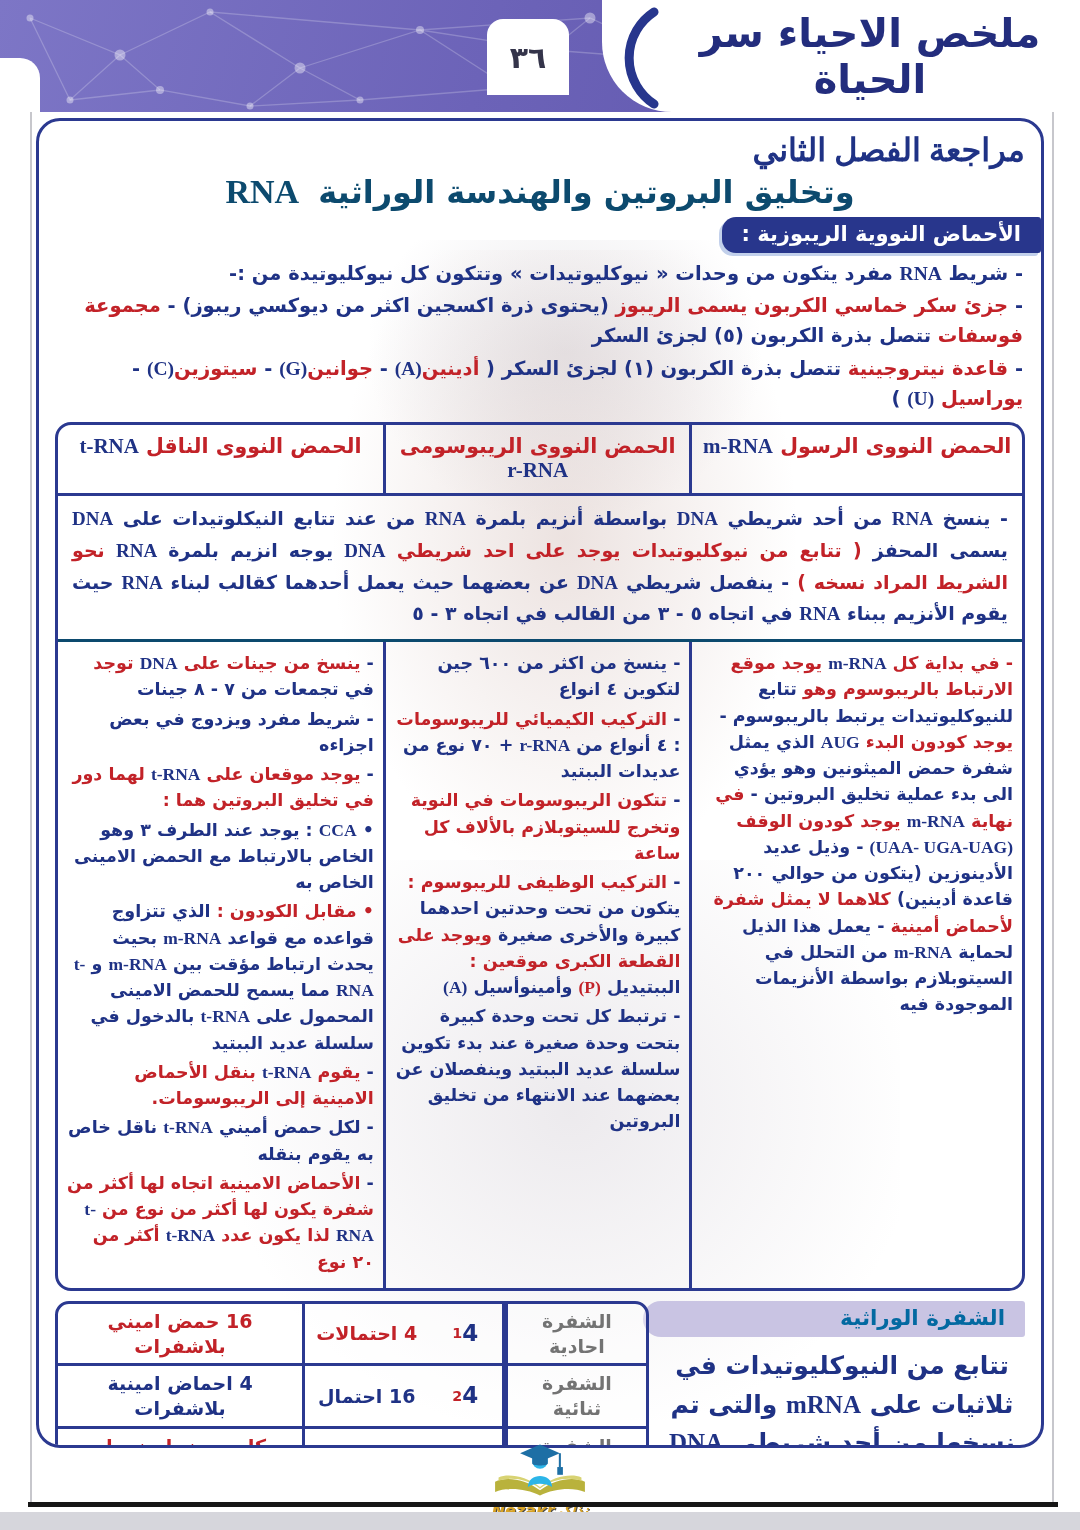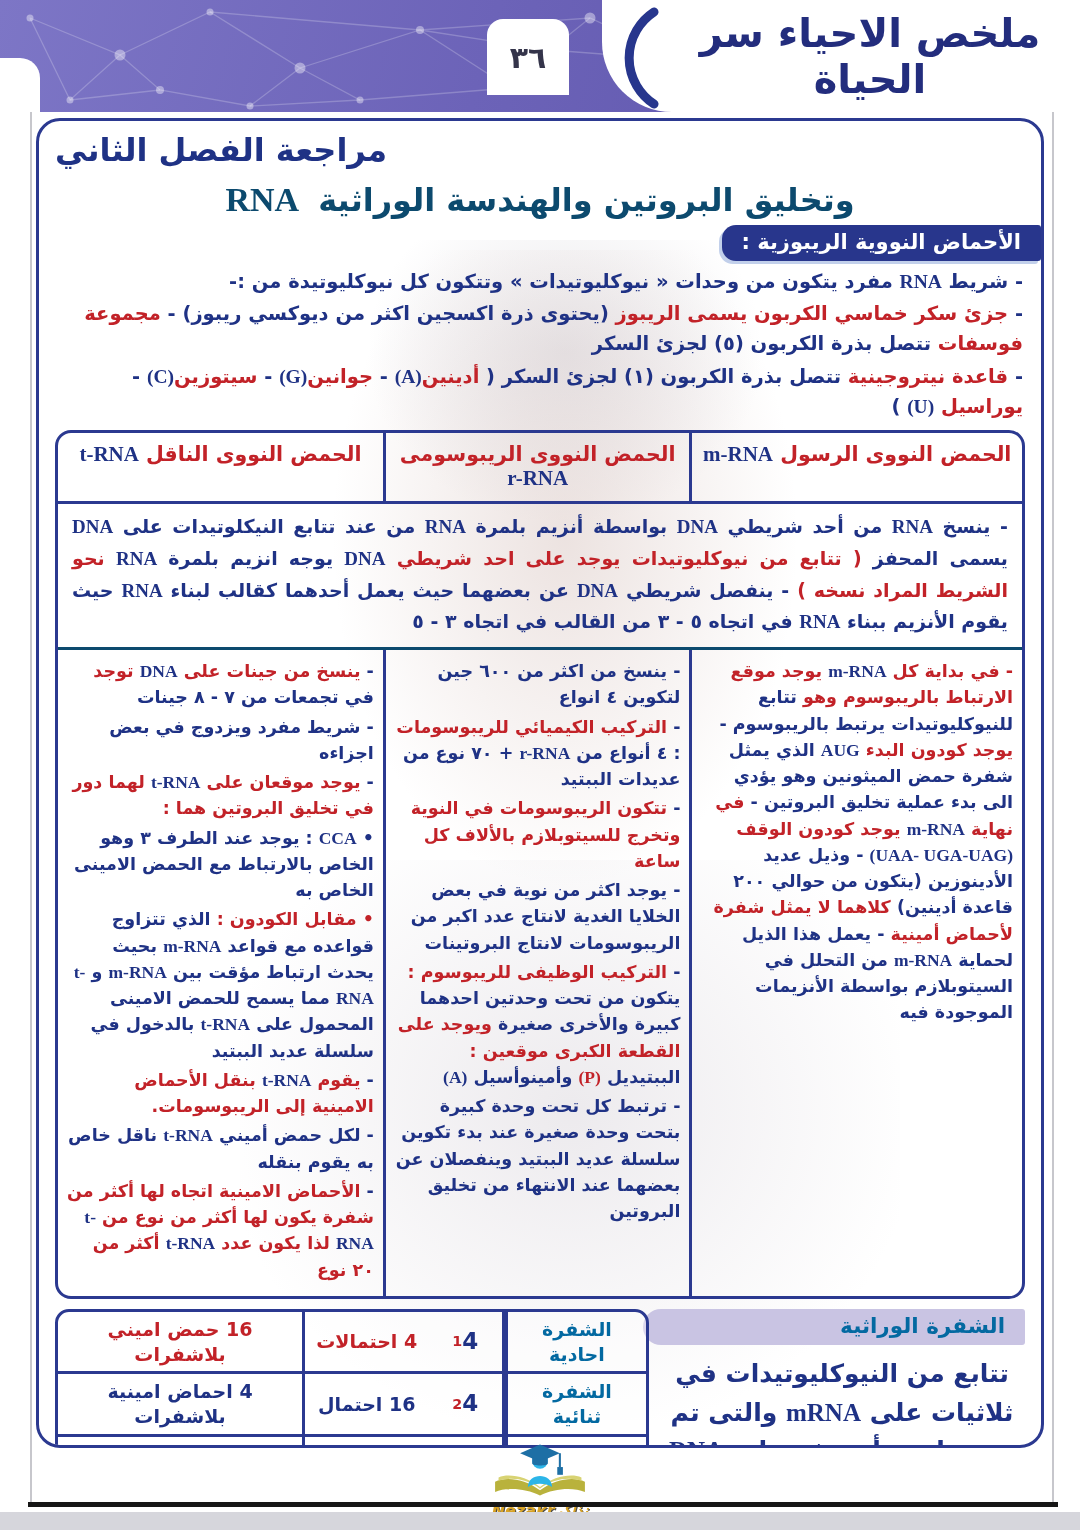--- a/index.html
+++ b/index.html
@@ -29,21 +29,21 @@
   .wm-head{left:330px;top:250px;width:470px;height:640px;
     background:radial-gradient(ellipse at 50% 45%,rgba(208,184,178,.40),rgba(208,184,178,0) 70%);}
   .wm-hair{left:370px;top:240px;width:390px;height:280px;
     background:radial-gradient(ellipse at 50% 40%,rgba(190,186,196,.35),rgba(190,186,196,0) 72%);}
   .wm-body{left:240px;top:860px;width:660px;height:560px;
     background:radial-gradient(ellipse at 50% 45%,rgba(214,209,216,.45),rgba(214,209,216,0) 75%);}
   
   .frame{position:absolute;left:36px;top:118px;width:1008px;height:1330px;box-sizing:border-box;
          border:3px solid #2b3990;border-radius:24px;padding:4px 16px 0;direction:rtl;
          overflow:hidden;}
-  .t1{font-size:32px;font-weight:700;color:#1f3285;text-align:left;margin:6px 0 12px;}
+  .t1{font-size:32px;font-weight:700;color:#1f3285;text-align:right;margin:6px 0 4px;font-family:Liberation Serif, serif;}
   .t2{font-size:32px;font-weight:700;color:#0c4a6e;text-align:center;margin:2px 0 6px;}
   .t2en{font-family:"Liberation Serif","DejaVu Serif",serif;direction:ltr;unicode-bidi:isolate;
         font-size:34px;margin-right:8px;}
   .badge-navy{width:fit-content;background:#28368c;color:#ffffff;font-size:21px;font-weight:700;
         padding:5px 20px 7px;border-radius:14px 3px 3px 14px;margin:0 -16px 6px 0;
         box-shadow:-3px 3px 0 rgba(120,150,210,.45);}
   .bullets{margin:2px 2px 8px;}
   .bullets p{font-size:19.5px;line-height:1.55;font-weight:700;margin:2px 0;text-align:right;}
   
   .rtable{border:3px solid #2b3990;border-radius:16px;overflow:hidden;}
@@ -76,21 +76,21 @@
              text-align:right;}
   .gdef{font-size:25px;line-height:1.55;font-weight:700;color:#1f3285;
         text-align:center;margin:10px 2px 12px;}
   .b-left{flex:1;}
   .ctable{display:grid;grid-template-columns:24% 13% 21.5% 41.5%;border:3px solid #2b3990;
           border-radius:14px;overflow:hidden;background:rgba(255,255,255,.35);}
   .ct{min-height:44px;padding:5px 8px;display:flex;align-items:center;justify-content:center;
       font-size:19px;font-weight:700;text-align:center;line-height:1.3;}
   .ct:not(:nth-child(4n)){border-inline-end:3px solid #2b3990;}
   .ct:nth-child(n+5){border-top:3px solid #2b3990;}
-  .ct-type{color:#0369a1;}
+  .ct-type{color:#737373;}
   .ct-pow{direction:ltr;font-size:23px;}
   
   .logo{position:absolute;left:50%;top:1442px;transform:translateX(-50%);width:170px;
         text-align:center;direction:rtl;}
   .logo-text{font-size:16px;font-weight:800;color:#d8a224;font-style:italic;
              text-shadow:1px 1px 0 #4a4a4a;margin-top:-2px;}
   .logo-text .l-en{direction:ltr;unicode-bidi:isolate;}
 </style>
 </head>
 <body>
@@ -167,21 +167,20 @@
       </div>
       <p class="merged"><span class="run-n">- ينسخ </span><span class="run-e">RNA</span><span class="run-n"> من أحد شريطي </span><span class="run-e">DNA</span><span class="run-n"> بواسطة أنزيم بلمرة </span><span class="run-e">RNA</span><span class="run-n"> من عند تتابع النيكلوتيدات على </span><span class="run-e">DNA</span><span class="run-n"> يسمى المحفز </span><span class="run-r">( تتابع من نيوكليوتيدات يوجد على احد شريطي </span><span class="run-e">DNA</span><span class="run-n"> يوجه انزيم بلمرة </span><span class="run-e">RNA</span><span class="run-r"> نحو الشريط المراد نسخه )</span><span class="run-n"> - ينفصل شريطي </span><span class="run-e">DNA</span><span class="run-n"> عن بعضهما حيث يعمل أحدهما كقالب لبناء </span><span class="run-e">RNA</span><span class="run-n"> حيث يقوم الأنزيم ببناء </span><span class="run-e">RNA</span><span class="run-n"> في اتجاه ٥ - ٣ من القالب في اتجاه ٣ - ٥</span></p>
       <div class="cols">
         <div class="col">
           <p><span class="run-r">- </span><span class="run-r">في بداية كل </span><span class="run-e">m-RNA</span><span class="run-r"> يوجد موقع الارتباط بالريبوسوم وهو </span><span class="run-n">تتابع للنيوكليوتيدات يرتبط بالريبوسوم</span><span class="run-n"> - </span><span class="run-r">يوجد كودون البدء </span><span class="run-e">AUG</span><span class="run-n"> الذي يمثل شفرة حمض الميثونين وهو يؤدي الى بدء عملية تخليق البروتين</span><span class="run-n"> - </span><span class="run-r">في نهاية </span><span class="run-e">m-RNA</span><span class="run-r"> يوجد كودون الوقف </span><span class="run-e">(UAA- UGA-UAG)</span><span class="run-n"> - وذيل عديد الأدينوزين (يتكون من حوالي ٢٠٠ قاعدة أدينين) </span><span class="run-r">كلاهما لا يمثل شفرة لأحماض أمينية</span><span class="run-n"> - يعمل هذا الذيل لحماية </span><span class="run-e">m-RNA</span><span class="run-n"> من التحلل في السيتوبلازم بواسطة الأنزيمات الموجودة فيه</span></p>
         </div>
         <div class="col">
           <p><span class="run-n">- ينسخ من اكثر من ٦٠٠ جين لتكوين ٤ انواع</span></p>
           <p><span class="run-n">- </span><span class="run-r">التركيب الكيميائي للريبوسومات</span><span class="run-n"> : ٤ أنواع من </span><span class="run-e">r-RNA</span><span class="run-n"> + ٧٠ نوع من عديدات الببتيد</span></p>
           <p><span class="run-n">- </span><span class="run-r">تتكون الريبوسومات في النوية وتخرج للسيتوبلازم بالألاف كل ساعة</span></p>
-          <p><span class="run-n">- يوجد اكثر من نوية في بعض الخلايا الغدية لانتاج عدد اكبر من الريبوسومات لانتاج البروتينات</span></p>
           <p><span class="run-n">- </span><span class="run-r">التركيب الوظيفى للريبوسوم :</span><span class="run-n"> يتكون من تحت وحدتين احدهما كبيرة والأخرى صغيرة </span><span class="run-r">ويوجد على القطعة الكبرى موقعين :</span><span class="run-n"> الببتيديل </span><span class="run-er">(P)</span><span class="run-n"> وأمينوأسيل </span><span class="run-e">(A)</span></p>
           <p><span class="run-n">- ترتبط كل تحت وحدة كبيرة بتحت وحدة صغيرة عند بدء تكوين سلسلة عديد الببتيد وينفصلان عن بعضهما عند الانتهاء من تخليق البروتين</span></p>
         </div>
         <div class="col">
           <p><span class="run-n">- </span><span class="run-r">ينسخ من جينات على </span><span class="run-e">DNA</span><span class="run-r"> توجد</span><span class="run-n"> في تجمعات من ٧ - ٨ جينات</span></p>
           <p><span class="run-n">- شريط مفرد ويزدوج في بعض اجزاءه</span></p>
           <p><span class="run-n">- </span><span class="run-r">يوجد موقعان على </span><span class="run-e">t-RNA</span><span class="run-r"> لهما دور في تخليق البروتين هما :</span></p>
           <p><span class="run-n">• </span><span class="run-e">CCA</span><span class="run-n"> : يوجد عند الطرف ٣ وهو الخاص بالارتباط مع الحمض الامينى الخاص به</span></p>
           <p><span class="run-r">• </span><span class="run-r">مقابل الكودون :</span><span class="run-n"> الذي تتزاوج قواعده مع قواعد </span><span class="run-e">m-RNA</span><span class="run-n"> بحيث يحدث ارتباط مؤقت بين </span><span class="run-e">m-RNA</span><span class="run-n"> و </span><span class="run-e">t-RNA</span><span class="run-n"> مما يسمح للحمض الامينى المحمول على </span><span class="run-e">t-RNA</span><span class="run-n"> بالدخول في سلسلة عديد الببتيد</span></p>
           <p><span class="run-n">- </span><span class="run-r">يقوم </span><span class="run-e">t-RNA</span><span class="run-r"> بنقل الأحماض الامينية إلى الريبوسومات.</span></p>

